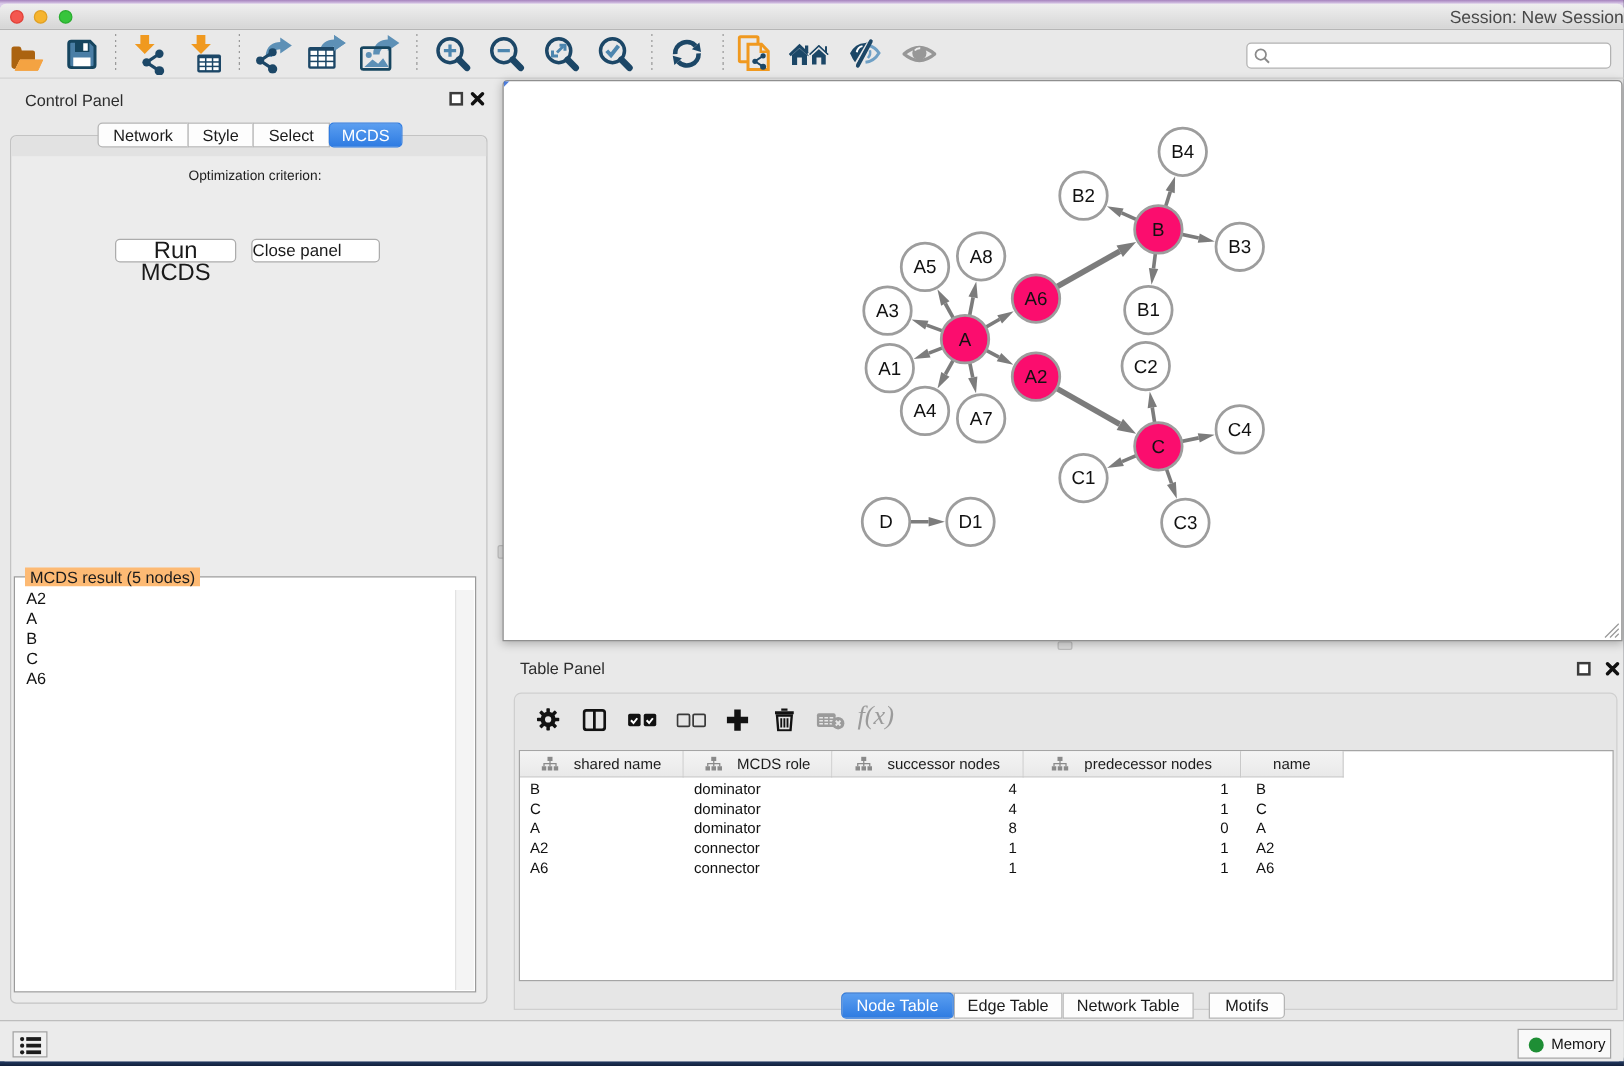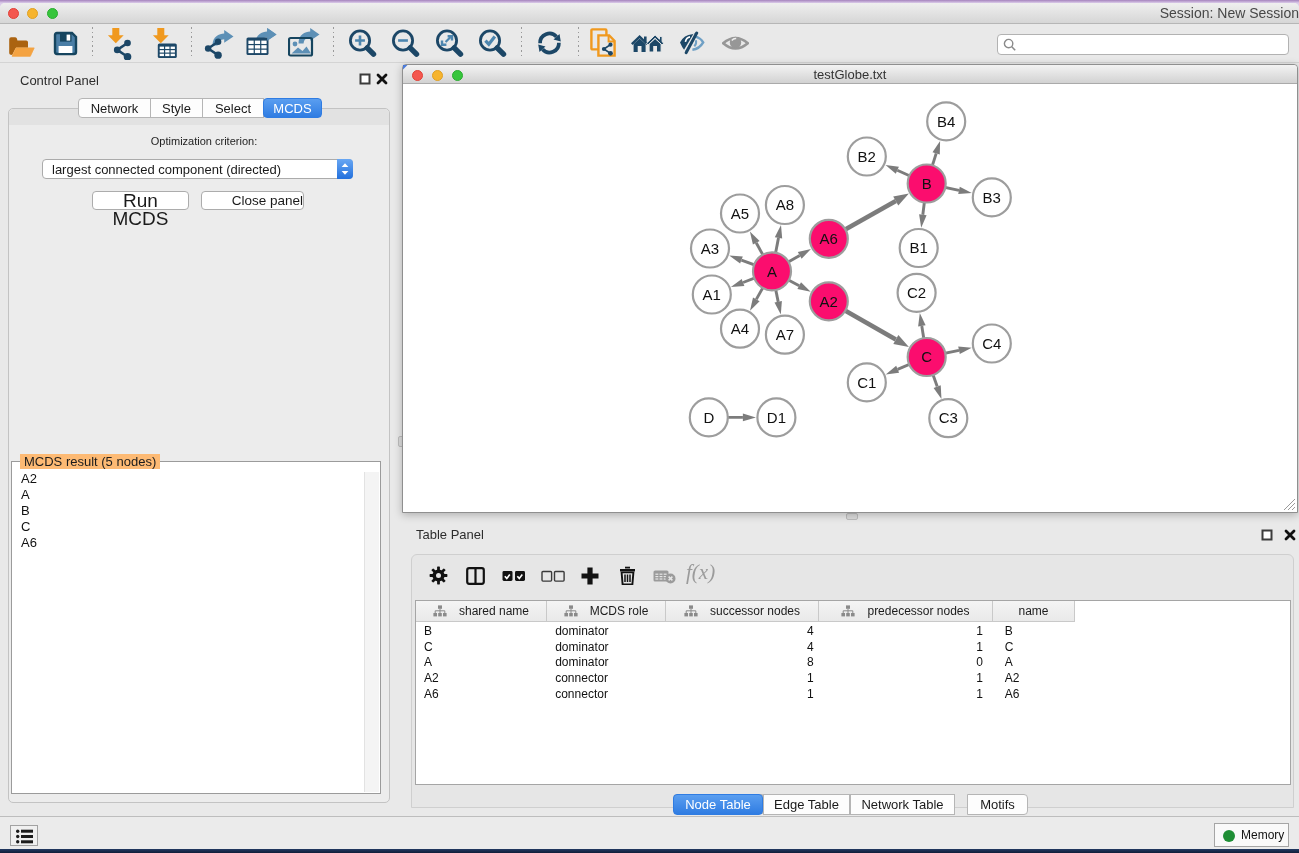--- a/index.html
+++ b/index.html
@@ -195,54 +195,38 @@
     </div>
 
     <div class="tab" style="left:78px;width:73px;border-radius:4px 0 0 4px;top:34px">Network</div>
     <div class="tab" style="left:150px;width:53px;top:34px">Style</div>
     <div class="tab" style="left:202px;width:62px;top:34px">Select</div>
     <div class="tab btab" style="left:263px;width:59px;top:34px">MCDS</div>
 
     <div class="abs" style="left:0;top:71px;width:390px;text-align:center;font-size:11px;color:#1e1e1e">
       <span style="position:relative;left:9px">Optimization criterion:</span></div>
 
-    <div class="abs" style="left:42px;top:95px;width:311px;height:20px;background:#fff;border:1px solid #ababab;
-         border-radius:4px;font-size:13px;color:#1a1a1a;line-height:19px;padding-left:9px">largest connected component (directed)
-      <div class="abs" style="right:-1px;top:-1px;width:16px;height:20px;border-radius:0 4px 4px 0;
-           background:linear-gradient(#69a7f3,#2270dd)">
-        <svg width="16" height="20" viewBox="0 0 16 20">
-          <path d="M4.6 8 L8 4.2 L11.4 8 Z M4.6 12 L8 15.8 L11.4 12 Z" fill="#fff"></path>
-            </svg>
-      </div>
-    </div>
 
     <div class="abs" style="left:92px;top:127px;width:97px;height:19px;background:#fff;border:1px solid #acacac;
          border-radius:4px;font-size:19px;color:#1a1a1a;text-align:center;line-height:18px">Run MCDS</div>
     <div class="abs" style="left:201px;top:127px;width:103px;height:19px;background:#fff;border:1px solid #acacac;
-         border-radius:4px;font-size:13.5px;color:#1a1a1a;text-align:right;line-height:18px">Close panel</div>
+         border-radius:4px;font-size:13.5px;color:#1a1a1a;text-align:left;line-height:18px">Close panel</div>
 
     <div class="abs" style="left:11px;top:397px;width:370px;height:333px;border:1px solid #9b9b9b;background:#fff">
       <div class="abs" style="left:8px;top:-8px;background:#fdba74;padding:0 4px;font-size:13px;color:#1c1c1c">MCDS result (5 nodes)</div>
       <div class="abs" style="right:1px;top:10px;bottom:1px;width:15px;background:#f4f4f4;border-left:1px solid #e2e2e2"></div>
       <div class="abs" style="left:9px;top:9px;font-size:13px;color:#111;line-height:16px">A2<br>A<br>B<br>C<br>A6</div>
     </div>
   </div>
 
   <div class="abs" style="left:398px;top:433px;width:6px;height:11px;background:#dcdcdc;border:1px solid #bdbdbd;border-radius:2px"></div>
   <div class="abs" style="left:846px;top:510px;width:12px;height:7px;background:#dcdcdc;border:1px solid #bdbdbd;border-radius:2px"></div>
 
   <div class="abs" style="left:402px;top:61px;width:896px;height:449px;background:#fff;border:1px solid #8f8f8f;
        border-radius:4px 4px 0 0;box-shadow:0 2px 8px rgba(0,0,0,0.25)">
-    <div class="abs" style="left:0;top:0;width:894px;height:19px;background:linear-gradient(#f3f3f3,#d2d2d2);
-         border-radius:4px 4px 0 0;border-bottom:1px solid #aaa">
-      <div class="tl" style="left:9px;top:5px;background:#f4574f;border:0.5px solid #e14138"></div>
-      <div class="tl" style="left:29px;top:5px;background:#f6b42e;border:0.5px solid #e0a023"></div>
-      <div class="tl" style="left:49px;top:5px;background:#37c53c;border:0.5px solid #2aad30"></div>
-      <div style="text-align:center;font-size:13px;color:#333;line-height:19px">testGlobe.txt</div>
-    </div>
     <svg width="8" height="8" viewBox="0 0 8 8" style="position:absolute;left:0;top:0">
       <path d="M0 0 L4.5 0 L0 4.5 Z" fill="#3a6fd8" opacity="0.9"></path>
         </svg>
     <svg width="895" height="428" style="position:absolute;left:0;top:20px">
           <line x1="369.0" y1="186.3" x2="340.1" y2="197.5" stroke="#7c7c7c" stroke-width="2.9"></line>
 <polygon points="327.9,202.1 338.7,193.9 341.4,201.0" fill="#7c7c7c"></polygon>
 <line x1="369.0" y1="186.3" x2="338.4" y2="175.1" stroke="#7c7c7c" stroke-width="2.9"></line>
 <polygon points="326.2,170.6 339.8,171.5 337.1,178.6" fill="#7c7c7c"></polygon>
 <line x1="369.0" y1="186.3" x2="353.2" y2="157.8" stroke="#7c7c7c" stroke-width="2.9"></line>
 <polygon points="346.9,146.4 356.6,156.0 349.9,159.6" fill="#7c7c7c"></polygon>

